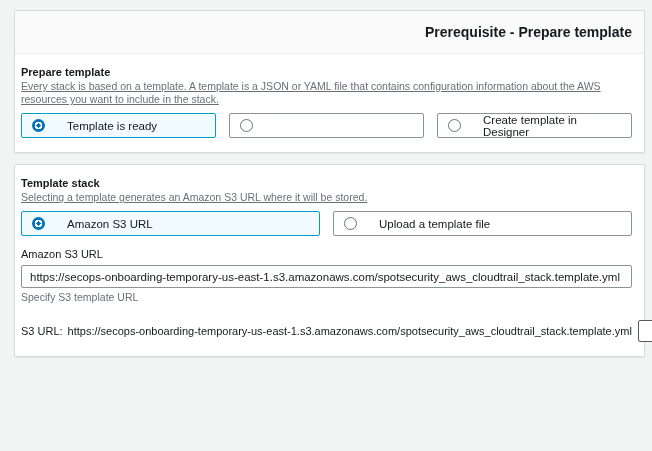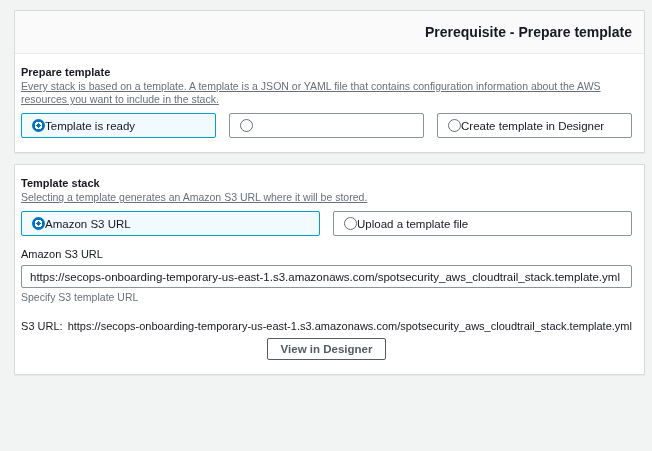--- a/index.html
+++ b/index.html
@@ -55,21 +55,21 @@
   }
   .field-desc { margin-bottom: 7px; }
 
   .tile-grid { display: grid; gap: 13px; }
   .tile-grid.cols-3 { grid-template-columns: repeat(3, 1fr); }
   .tile-grid.cols-2 { grid-template-columns: repeat(2, 1fr); }
   .tile {
     height: 25px;
     display: flex;
     align-items: center;
-    gap: 0;
+    gap: 22px;
     padding: 0 10px;
     background: #ffffff;
     border: 1px solid #879596;
     border-radius: 2px;
     cursor: pointer;
   }
   .tile.selected {
     background: #f1faff;
     border: 1px solid #00a1c9;
   }
@@ -104,21 +104,20 @@
     outline: none;
   }
   .helper { font-size: 10.5px; color: #687078; margin-top: 3px; }
 
   .s3-row {
     margin-top: 17px;
     display: flex;
     align-items: center;
     justify-content: space-between;
     gap: 6px;
-    flex-direction: column;
   }
   .s3-text { font-size: 11px; color: #16191f; white-space: nowrap; }
   .s3-text .s3-label { margin-right: 5px; }
 
   .btn {
     font-family: "Liberation Sans", sans-serif;
     font-size: 11.5px;
     font-weight: 700;
     border-radius: 2px;
     cursor: pointer;

